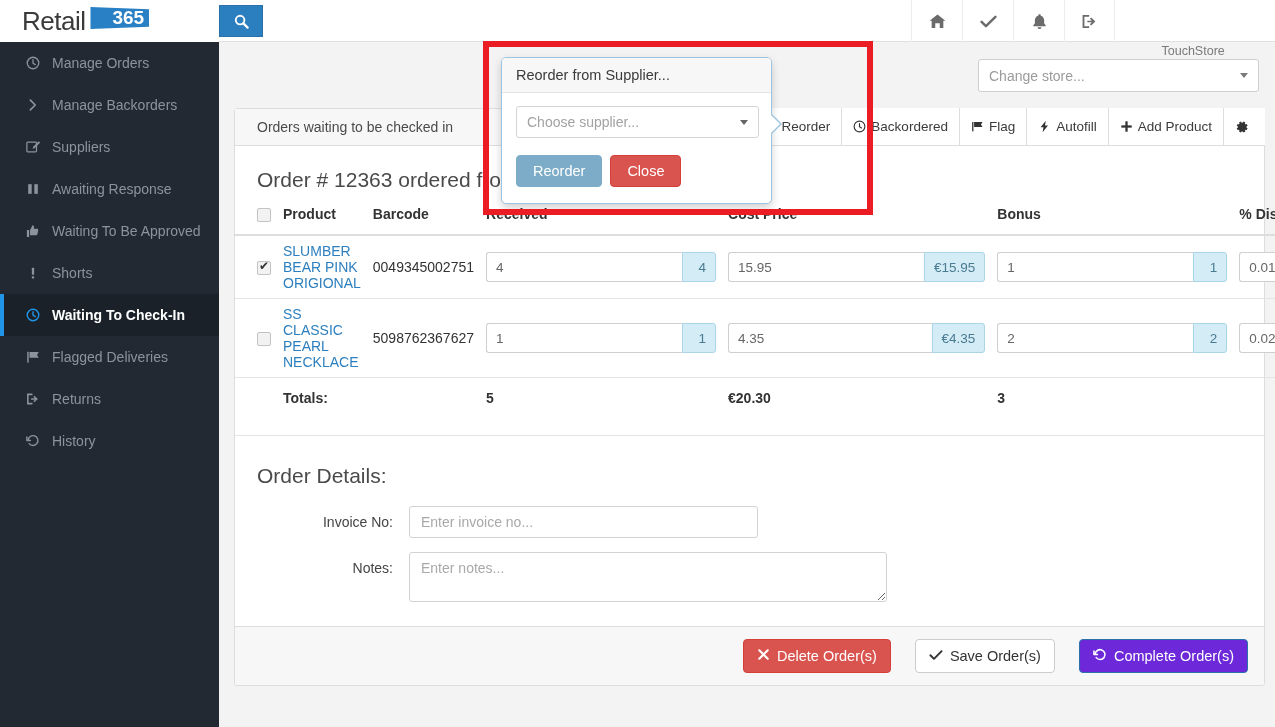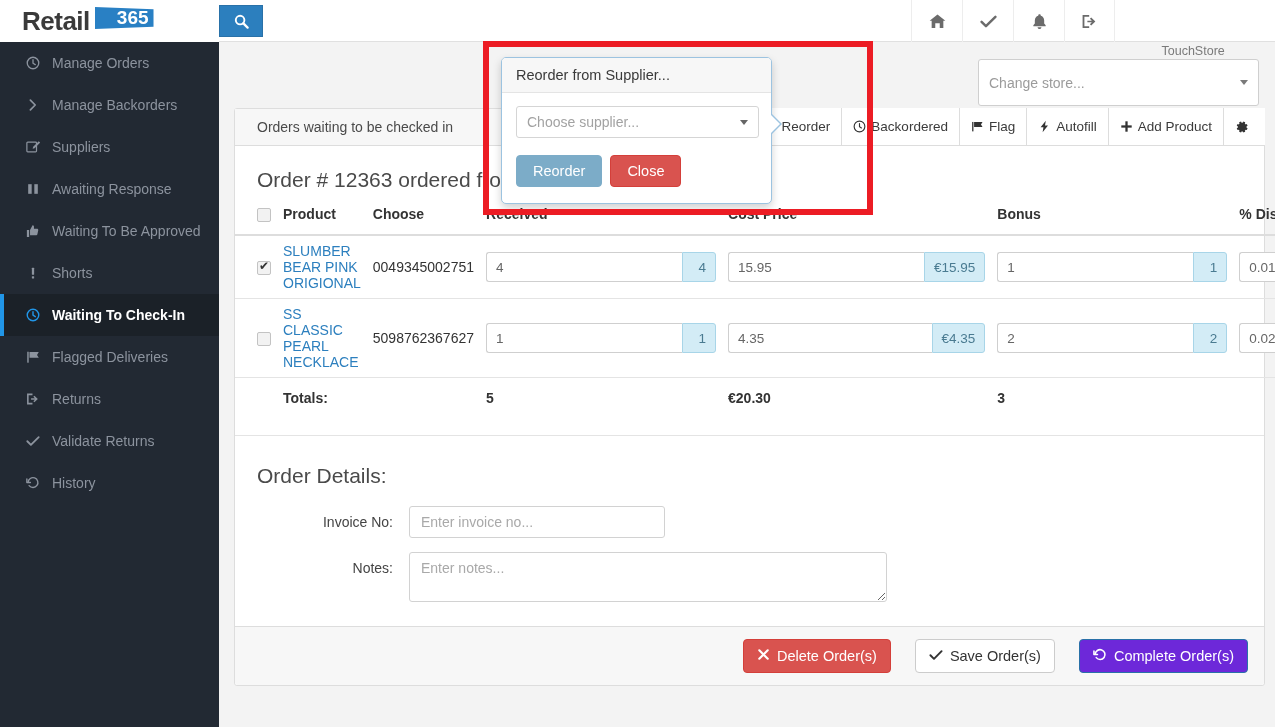--- a/index.html
+++ b/index.html
@@ -19,21 +19,21 @@
     background: #ffffff;
     border-bottom: 1px solid #e0e0e0;
     z-index: 30;
   }
   .brand {
     position: absolute; left: 0; top: 0; width: 219px; height: 42px;
     display: flex; align-items: center; padding-left: 22px;
     background: #ffffff;
   }
   .brand-text {
-    font-size: 26px; font-weight: 700; color: #3a3a3a; letter-spacing: -0.5px;
+    font-size: 26px; font-weight: 400; color: #3a3a3a; letter-spacing: -0.5px;
     font-family: "Liberation Sans", sans-serif;
   }
   .brand-badge {
     display: inline-block;
     margin-left: 5px;
     background: #2980c4;
     color: #fff;
     font-size: 19px;
     font-weight: 700;
     padding: 1px 5px 2px 22px;
@@ -121,21 +121,21 @@
   }
 
   
   .content {
     position: absolute; left: 219px; top: 42px;
     width: 1056px; height: 685px;
     background: #f3f3f3;
   }
   .store-select {
     position: absolute; right: 16px; top: 17px;
-    width: 281px; height: 47px;
+    width: 281px; height: 33px;
     background: #fff;
     border: 1px solid #cfcfcf;
     border-radius: 3px;
     display: flex; align-items: center;
     padding: 0 10px;
     color: #9b9b9b; font-size: 14px;
     cursor: pointer;
   }
   .store-select .caret {
     margin-left: auto;
@@ -281,21 +281,21 @@
   .frow { display: flex; align-items: flex-start; margin-bottom: 14px; }
   .frow .flab {
     width: 152px;
     text-align: right;
     padding-right: 16px;
     font-size: 14px;
     color: #444;
     line-height: 32px;
   }
   .frow input.finput {
-    width: 256px; height: 32px;
+    width: 349px; height: 32px;
     border: 1px solid #d2d2d2;
     border-radius: 3px;
     padding: 0 11px;
     font-size: 14px; color: #555;
     outline: none; background: #fff;
     font-family: "Liberation Sans", sans-serif;
   }
   .frow textarea.ftext {
     width: 478px; height: 50px;
     border: 1px solid #d2d2d2;
@@ -536,28 +536,20 @@
   <div class="side-item">
     <span class="s-icon">
       <svg width="14" height="14" viewBox="0 0 16 16" fill="currentColor">
           <path d="M1.2 1.8h6.2v1.8H3v8.8h4.4v1.8H1.2z"></path>
           <path d="M9.6 4.2 8.4 5.4l1.8 1.8H5.8v1.6h4.4l-1.8 1.8 1.2 1.2 3.9-3.8z"></path>
         </svg>
     </span>
     <span class="s-label">Returns</span>
   </div>
 
-  <div class="side-item">
-    <span class="s-icon">
-      <svg width="14" height="14" viewBox="0 0 16 16">
-          <path d="M1.5 8.3 5.6 12.4 14.5 3.6" fill="none" stroke="currentColor" stroke-width="2.1" stroke-linecap="round" stroke-linejoin="round"></path>
-        </svg>
-    </span>
-    <span class="s-label">Validate Returns</span>
-  </div>
 
   <div class="side-item">
     <span class="s-icon">
       <svg width="14" height="14" viewBox="0 0 16 16">
           <path d="M2.4 7.2A5.6 5.6 0 1 1 3.6 11" fill="none" stroke="currentColor" stroke-width="1.6" stroke-linecap="round"></path>
           <path d="M1 3.4v4h4" fill="none" stroke="currentColor" stroke-width="1.6" stroke-linecap="round" stroke-linejoin="round"></path>
         </svg>
     </span>
     <span class="s-label">History</span>
   </div>
@@ -635,21 +627,21 @@
 
     <div class="order-title">Order # 12363 ordered from</div>
 
     <table class="items">
       <thead>
         <tr>
           <th class="col-chk">
             <span class="cbx"></span>
           </th>
           <th class="col-prod">Product</th>
-          <th class="col-bar">Choose</th>
+          <th class="col-bar">Barcode</th>
           <th class="col-rcv">Received</th>
           <th class="col-cost">Cost Price</th>
           <th class="col-bonus">Bonus</th>
           <th class="col-disc">% Discount</th>
 
         </tr>
       </thead>
       <tbody>
         <tr>
           <td class="col-chk">

